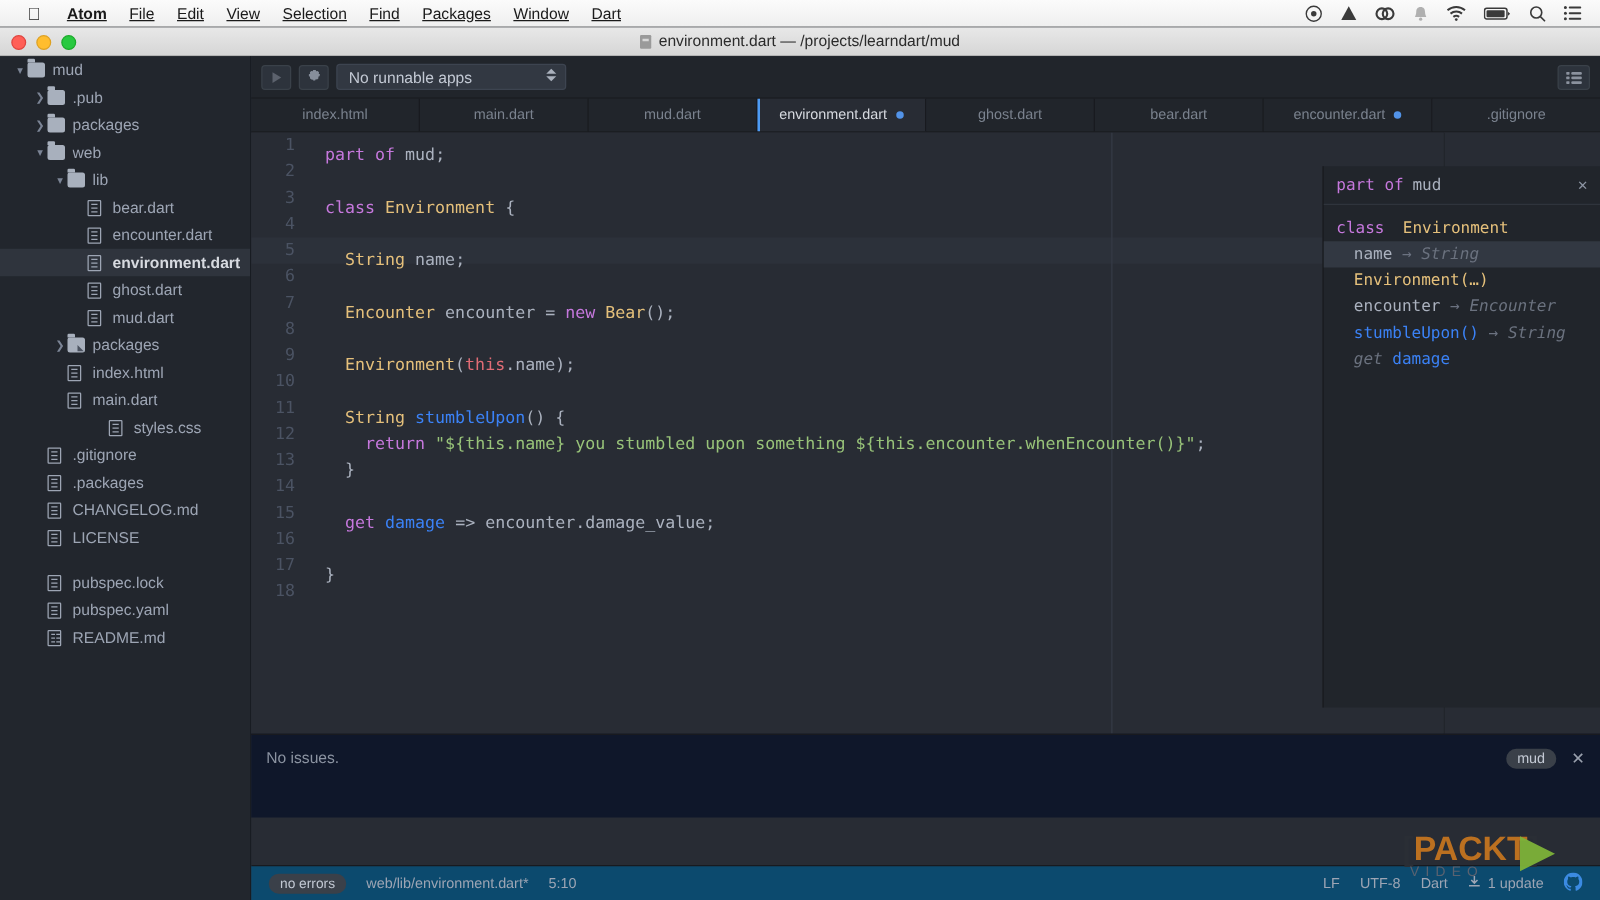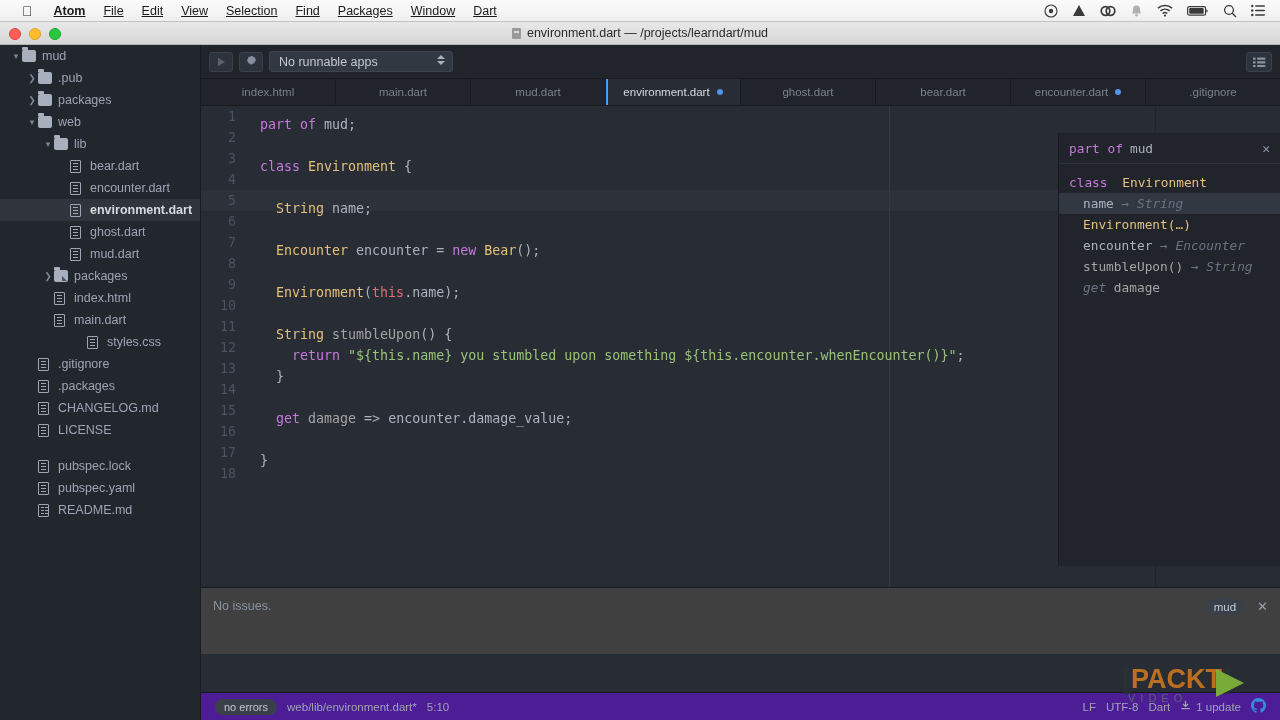--- a/index.html
+++ b/index.html
@@ -108,21 +108,21 @@
   .gutter .ln { height:21px; line-height:21px; padding-right:9px; }
   .code { position:absolute; left:44px; top:8px; right:0; height:100%; }
   .code .line { height:21px; line-height:21px; padding-left:15px; white-space:pre; color:#abb2bf; }
   .cur-line { position:absolute; left:0; right:146px; height:21px; background:#2c313a; }
   .wrapguide { position:absolute; left:688px; top:0; bottom:0; width:1px; background:#343a45; }
   .minimap { position:absolute; right:0; top:0; width:125px; bottom:0; background:#282c34; border-left:1px solid #21252b; }
 
   
   .k { color:#c678dd; }         
   .t { color:#e5c07b; }         
-  .fn { color:#a3a3a3; }        
+  .fn { color:#3b82f6; }        
   .this { color:#e06c75; }      
   .str { color:#98c379; }       
   .p { color:#abb2bf; }
   .outline-panel {
     position:absolute; right:0; top:88px; width:222px; height:433px;
     background:#21252b; border-left:1px solid #181a1f;
     font-family:"DejaVu Sans Mono","Liberation Mono",monospace; font-size:12.8px;
   }
   .ol-head { height:31px; display:flex; align-items:center; padding:0 10px;
     border-bottom:1px solid #2f343c; color:#c678dd; }
@@ -131,33 +131,33 @@
   .ol-body { padding:8px 0 0 0; }
   .ol-row { height:21px; line-height:21px; padding:0 8px 0 10px; white-space:nowrap; color:#abb2bf; }
   .ol-row.indent { padding-left:24px; }
   .ol-row.hl { background:#323842; }
   .ol-arrow { color:#6b7280; }
   .ol-type { color:#6b727f; font-style:italic; }
 
   
   .issues {
     position:absolute; left:0; right:0; top:542px; height:67px;
-    background:#404040; border-top:1px solid #181a1f;
+    background:#0f172a; border-top:1px solid #181a1f;
     display:flex; align-items:flex-start; padding:11px 12px;
     font-size:12.5px; color:#8b93a1;
   }
   .issues .spacer { flex:1; }
   .pill { background:#3a4049; border-radius:9px; padding:2px 9px; font-size:11.5px; color:#c3c9d4; }
   .issues .close { margin-left:12px; color:#99a0ad; font-size:13px; line-height:16px; }
 
   
   .statusbar {
     position:absolute; left:0; right:0; bottom:0; height:28px;
-    background:#4c1d95; border-top:1px solid #181a1f;
-    display:flex; align-items:center; padding:0 14px; gap:10px;
+    background:#0c4a6e; border-top:1px solid #181a1f;
+    display:flex; align-items:center; padding:0 14px; gap:16px;
     font-size:11.5px; color:#9da5b4;
   }
   .statusbar .spacer { flex:1; }
   .sb-pill { background:#3a4049; border-radius:9px; padding:2px 9px; color:#c3c9d4; font-size:11px; }
   .sb-item { white-space:nowrap; }
   .sb-update { display:flex; align-items:center; gap:5px; }
 
   
   .packt { position:absolute; right:26px; bottom:4px; width:132px; height:56px; pointer-events:none; }
   .packt .word { position:absolute; left:0; top:4px; font-size:27px; font-weight:bold;

